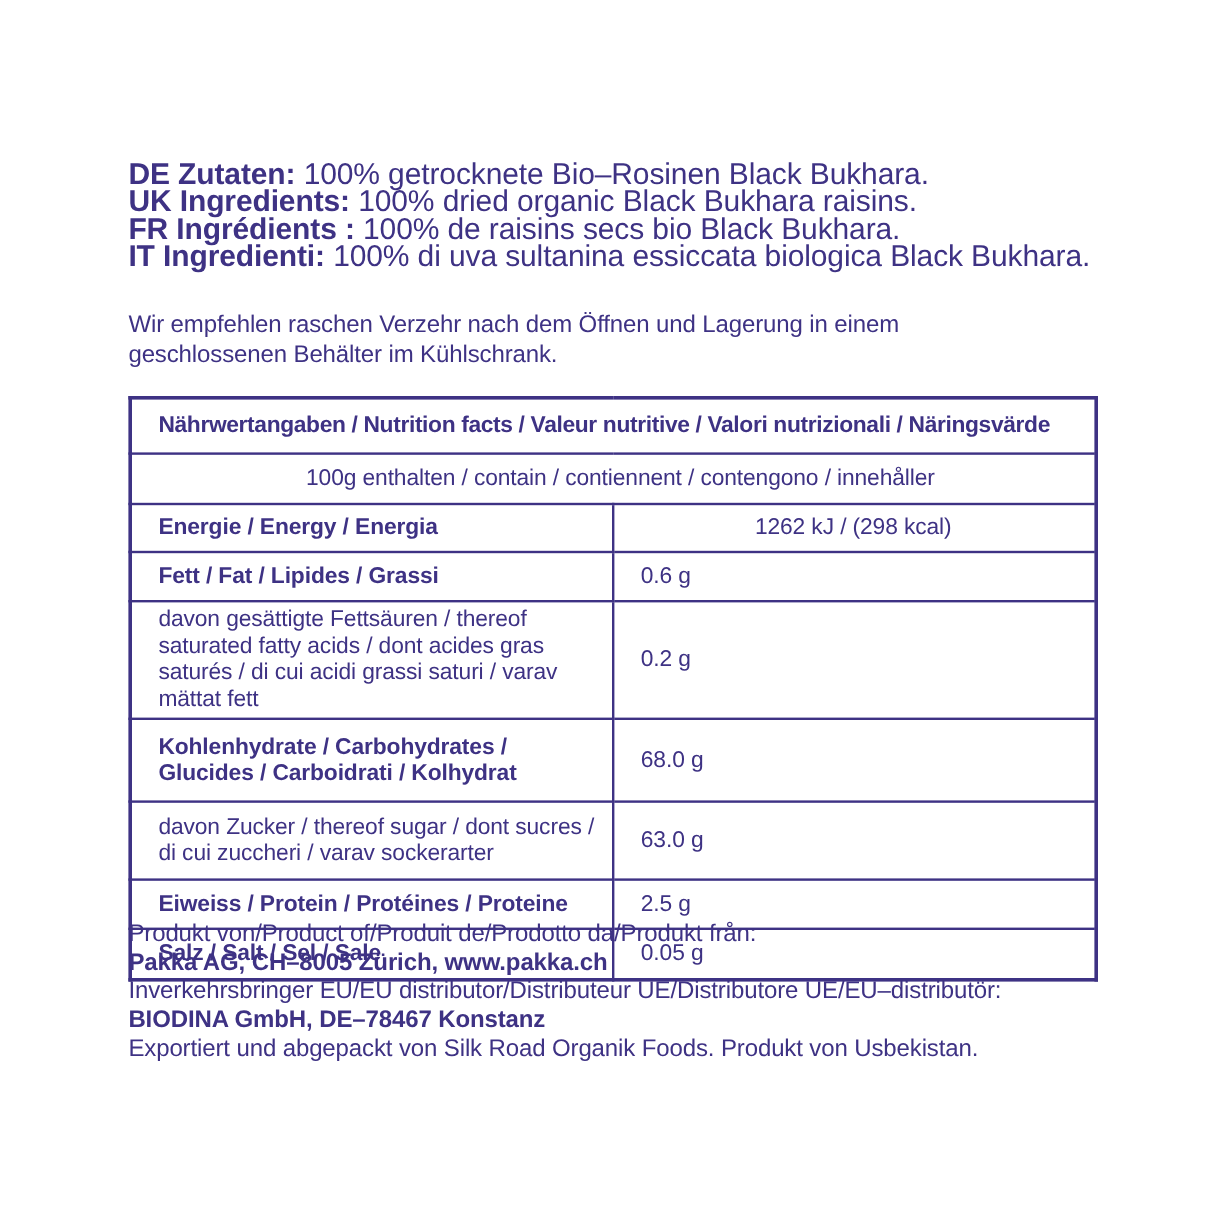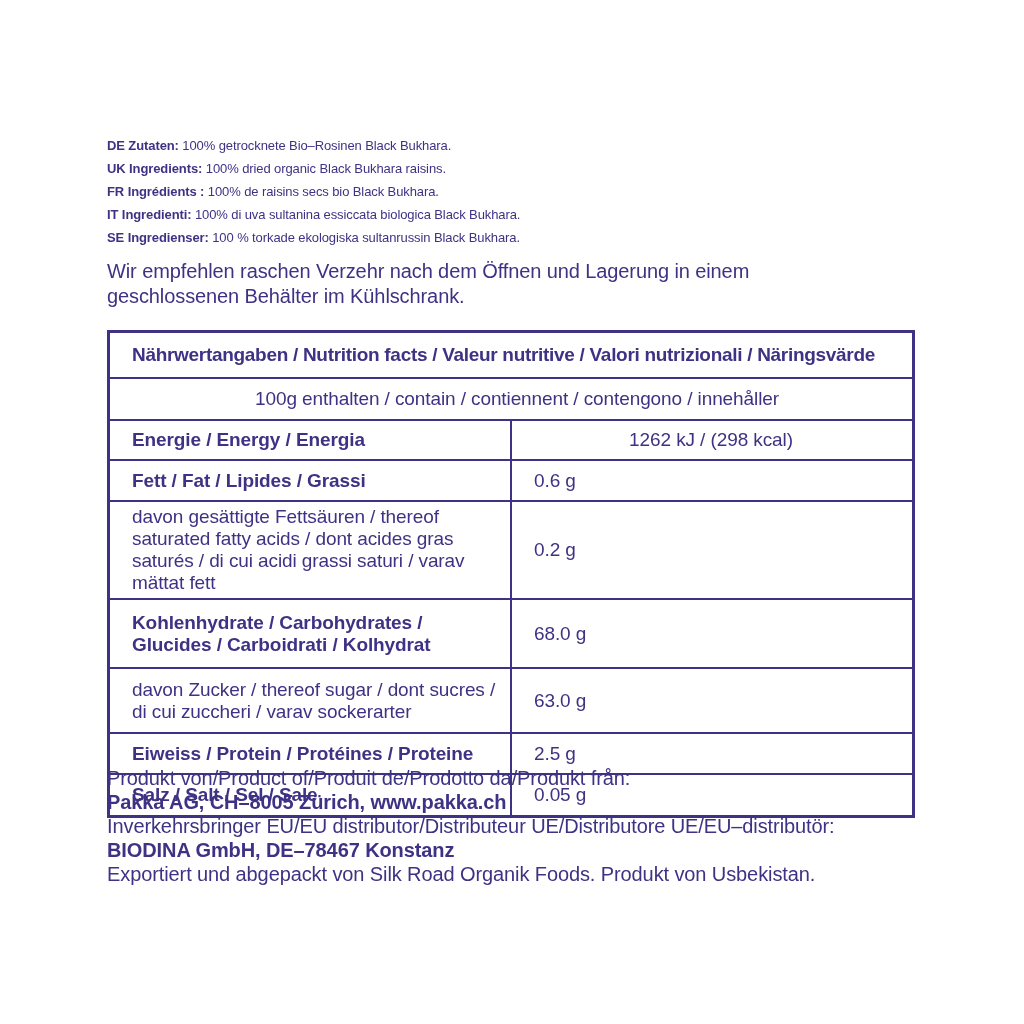--- a/index.html
+++ b/index.html
@@ -14,21 +14,21 @@
     width:1024px;height:1024px;
     background:var(--bg);
     color:var(--purple);
     font-family:"Liberation Sans", sans-serif;
     letter-spacing:-0.1px;
     overflow:hidden;
   }
   
   .ingredients{
     position:absolute;left:107px;top:134px;width:830px;
-    font-size:13px;line-height:23px;
+    font-size:25px;line-height:23px;
   }
   .ing-line b{font-weight:bold;}
   
   .storage{
     position:absolute;left:107px;top:259px;width:650px;
     font-size:20px;line-height:25px;
   }
   
   table.nutrition{
     position:absolute;left:107px;top:330px;width:808px;
@@ -70,21 +70,20 @@
 </head>
 <body>
 
 <div class="page">
 
   <div class="ingredients" id="ingredients">
       <div class="ing-line"><b>DE Zutaten: </b><span>100% getrocknete Bio–Rosinen Black Bukhara.</span></div>
       <div class="ing-line"><b>UK Ingredients: </b><span>100% dried organic Black Bukhara raisins.</span></div>
       <div class="ing-line"><b>FR Ingrédients : </b><span>100% de raisins secs bio Black Bukhara.</span></div>
       <div class="ing-line"><b>IT Ingredienti: </b><span>100% di uva sultanina essiccata biologica Black Bukhara.</span></div>
-      <div class="ing-line"><b>SE Ingredienser: </b><span>100 % torkade ekologiska sultanrussin Black Bukhara.</span></div>
     </div>
 
   <div class="storage">Wir empfehlen raschen Verzehr nach dem Öffnen und Lagerung in einem geschlossenen Behälter im Kühlschrank.</div>
 
   <table class="nutrition">
     <thead>
       <tr>
         <td class="tbl-title" colspan="2">Nährwertangaben / Nutrition facts / Valeur nutritive / Valori nutrizionali / Näringsvärde</td>
       </tr>
       <tr>

